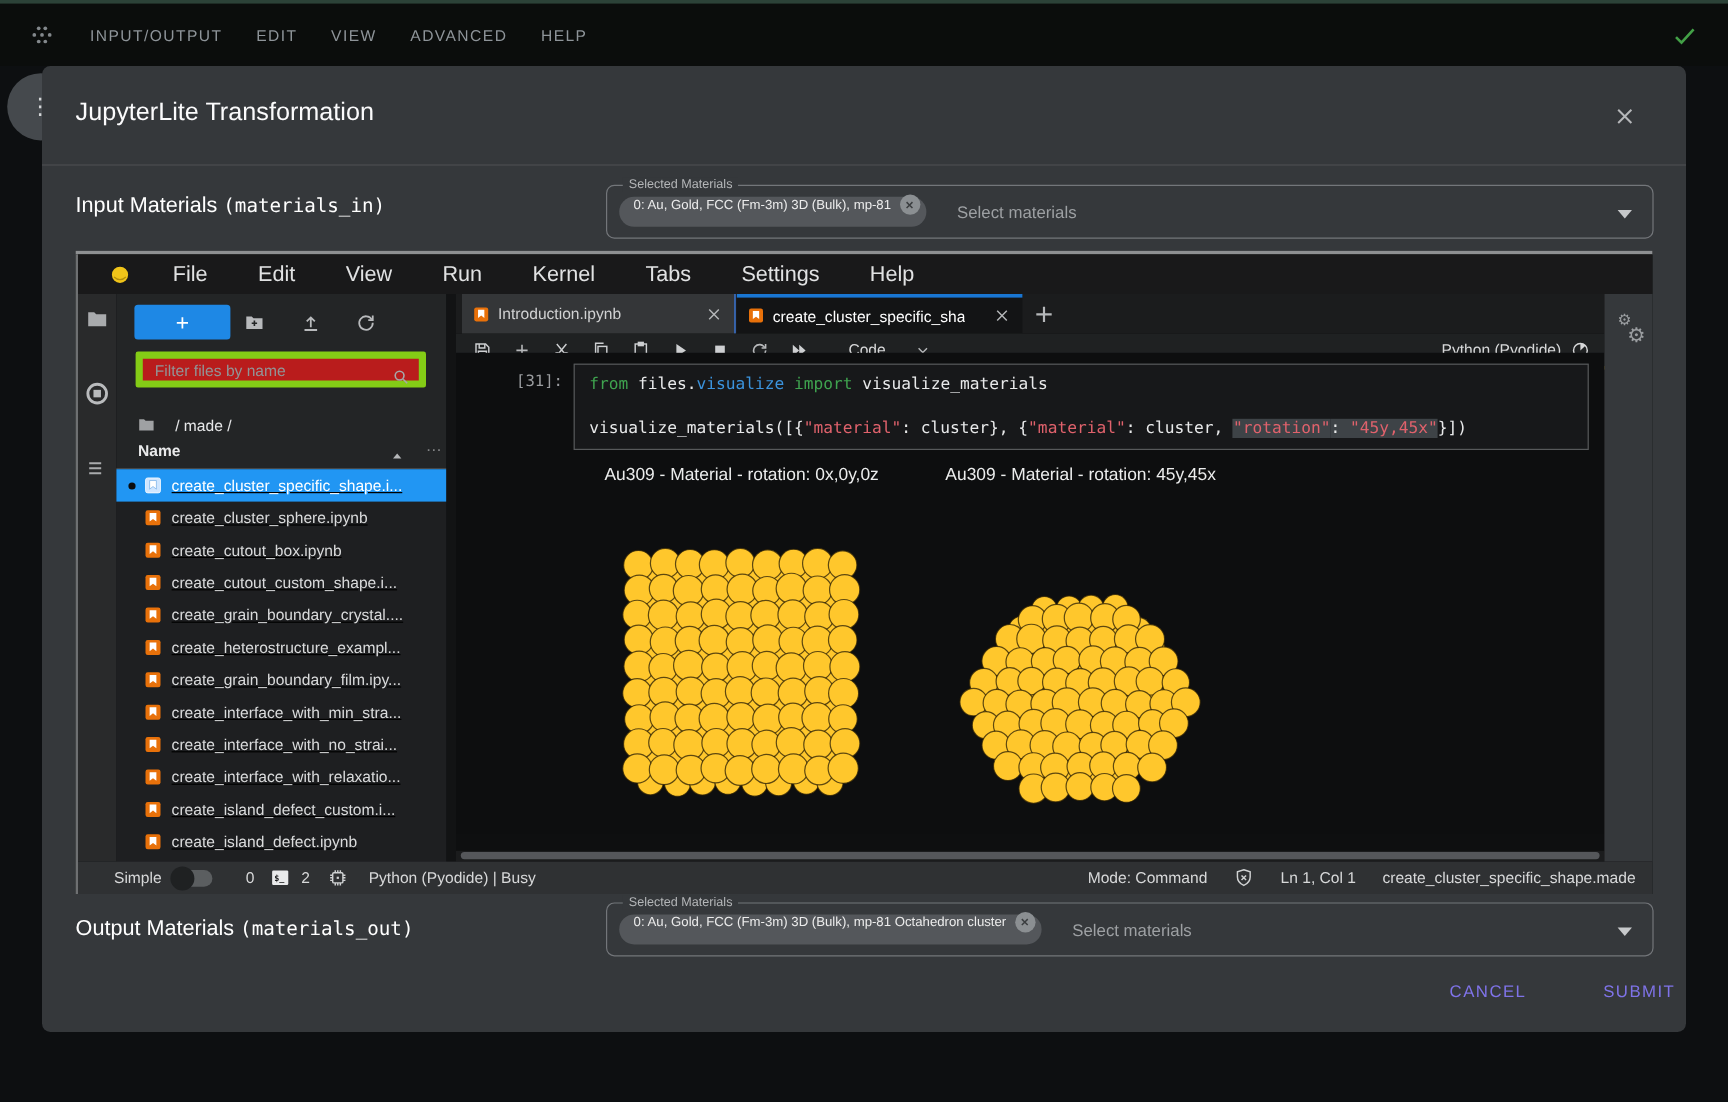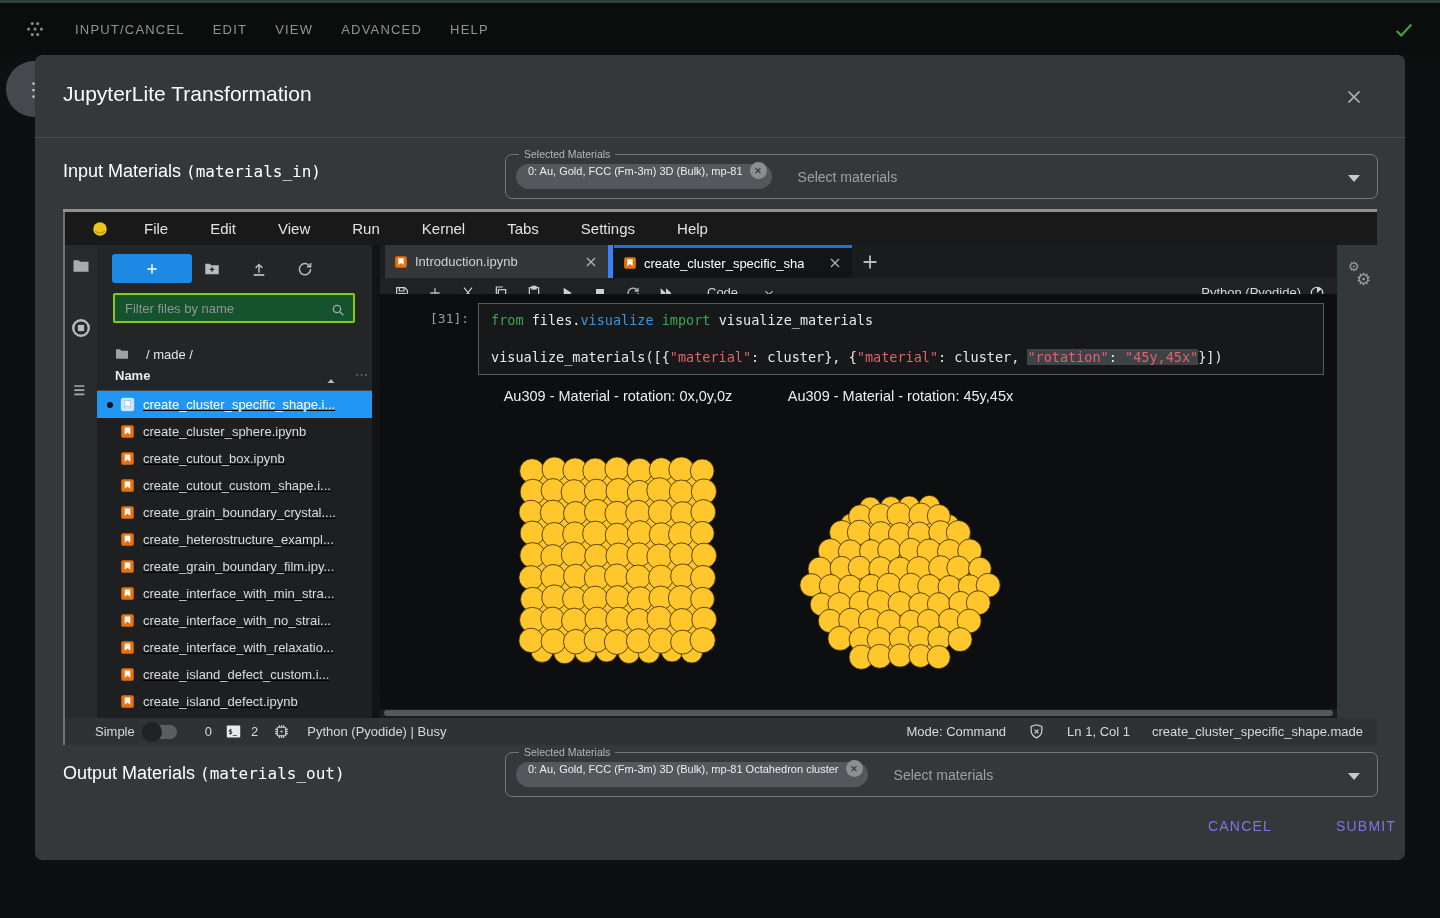--- a/index.html
+++ b/index.html
@@ -21,28 +21,28 @@
   .fset .legend{position:absolute;top:-7px;left:13px;font-size:10.5px;color:#b4b6b8;background:#35383b;padding:0 5px;line-height:12px;}
   .fset .frow{display:flex;align-items:center;height:100%;padding-left:10px;}
   .chip{display:flex;align-items:center;gap:7px;background:#54575b;height:25px;border-radius:13px;padding:0 5px 12px 12px;font-size:11px;color:#ececec;white-space:nowrap;}
   .chip .xc{width:17px;height:17px;border-radius:50%;background:#8b8f92;color:#3a3d3f;font-size:9px;font-weight:bold;display:flex;align-items:center;justify-content:center;}
   .fph{margin-left:26px;font-size:14px;color:#9da0a3;}
   .farrow{position:absolute;right:17px;top:20px;width:0;height:0;border-left:6px solid transparent;border-right:6px solid transparent;border-top:7px solid #c7c9cb;}
   .jw{position:absolute;left:28px;top:154px;width:1314px;height:536px;background:#0e0f10;}
   .j-top{position:absolute;left:0;top:0;width:100%;height:3px;background:#8e9092;}
   .j-left{position:absolute;left:0;top:3px;width:2px;height:533px;background:#6e7072;}
   .j-menubar{position:absolute;left:2px;top:3px;width:1312px;height:33px;background:#19191a;display:flex;align-items:center;gap:25px;padding-left:45px;}
-  .j-menubar span{font-size:15px;color:#e1e2e3;cursor:pointer;margin-left:17px;}
+  .j-menubar span{font-size:18px;color:#e1e2e3;cursor:pointer;margin-left:17px;}
   .j-logo{position:absolute;left:9px;top:8px;width:18px;height:18px;}
   .j-activity{position:absolute;left:2px;top:36px;width:32px;height:473px;background:#292a2b;}
   .j-activity .ai{position:absolute;left:6px;width:20px;height:20px;}
   .j-files{position:absolute;left:34px;top:36px;width:275px;height:473px;background:#232526;}
   .f-new{position:absolute;left:15px;top:9px;width:80px;height:29px;background:#1e88e5;border-radius:3px;display:flex;align-items:center;justify-content:center;cursor:pointer;}
   .f-tbi{position:absolute;top:15px;width:18px;height:18px;cursor:pointer;}
-  .f-search{position:absolute;left:16px;top:48px;width:242px;height:30px;border:2px solid #84cc16;border-radius:2px;background:#14532d;}
+  .f-search{position:absolute;left:16px;top:48px;width:242px;height:30px;border:6px solid #84cc16;border-radius:2px;background:#b91c1c;}
   .f-search input{width:100%;height:100%;background:transparent;border:0;outline:none;color:#c8c9ca;font-size:13px;padding:0 30px 0 10px;font-family:"Liberation Sans",sans-serif;}
   .f-search input::placeholder{color:#929496;}
   .f-mag{position:absolute;right:7px;top:7px;width:16px;height:16px;}
   .f-crumb{position:absolute;left:17px;top:101px;display:flex;align-items:center;gap:16px;}
   .f-crumb .txt{font-size:13px;color:#e6e7e8;}
   .f-nh{position:absolute;left:0;top:117px;width:100%;height:29px;border-bottom:1px solid #454748;}
   .f-nh .t{position:absolute;left:18px;top:6px;font-size:13px;font-weight:bold;color:#e9eaeb;}
   .f-nh .car{position:absolute;left:228px;top:10px;width:12px;height:10px;}
   .f-nh .dots{position:absolute;right:4px;top:5px;color:#828486;font-size:13px;}
   .f-list{position:absolute;left:0;top:146px;width:100%;height:327px;background:#1e1f21;text-decoration:underline;}
@@ -51,24 +51,24 @@
   .f-row.sel{background:#2196f3;}
   .f-row.sel .lbl{color:#fff;}
   .f-row .dot{position:absolute;left:10px;top:11px;width:6px;height:6px;border-radius:50%;background:#0b0c0d;}
   .f-ico{width:15px;height:15px;flex:0 0 15px;}
   .j-split{position:absolute;left:309px;top:36px;width:8px;height:473px;background:#121314;}
   .j-nb{position:absolute;left:317px;top:36px;width:957px;height:473px;}
   .nb-tabs{position:absolute;left:0;top:0;width:100%;height:33px;background:#1b1c1d;}
   .tab{position:absolute;top:0;height:33px;display:flex;align-items:center;padding:0 9px;cursor:pointer;}
   .tab .lbl{margin-left:7px;font-size:13px;white-space:nowrap;overflow:hidden;}
   .tab .tx{margin-left:auto;width:16px;height:16px;flex:0 0 16px;}
-  .tab1{left:5px;width:228px;background:#343638;color:#d0d1d2;border-right:5px solid #3b82f6;}
+  .tab1{left:5px;width:228px;background:#343638;color:#d0d1d2;border-right:1px solid #3b82f6;}
   .tab2{left:234px;width:238px;background:#131415;color:#fff;border-top:3px solid #1976d2;}
   .tabplus{position:absolute;left:479px;top:6px;width:22px;height:22px;}
-  .nb-toolbar{position:absolute;left:0;top:33px;width:100%;height:30px;background:#1f2122;border-bottom:1px solid #eab308;display:flex;align-items:center;padding:0 10px 0 14px;}
+  .nb-toolbar{position:absolute;left:0;top:33px;width:100%;height:30px;background:#1f2122;border-bottom:3px solid #eab308;display:flex;align-items:center;padding:0 10px 0 14px;}
   .tbi{width:16px;height:16px;margin-right:17px;cursor:pointer;flex:0 0 16px;}
   .nb-code-lbl{margin-left:16px;font-size:13px;color:#d7d8d9;}
   .nb-chev{width:14px;height:14px;margin-left:24px;}
   .nb-kernel{margin-left:auto;font-size:13px;color:#d7d8d9;}
   .nb-busy{width:16px;height:16px;margin-left:8px;margin-right:2px;}
   .nb-content{position:absolute;left:0;top:49px;width:957px;height:401px;background:#0d0e0f;overflow:hidden;}
   .prompt{position:absolute;left:50px;top:17px;font-family:"DejaVu Sans Mono",monospace;font-size:13px;color:#9b9da0;}
   .cell{position:absolute;left:98px;top:9px;width:846px;height:72px;background:#17181a;border:1px solid #57595b;padding:7px 12px;}
   .code-line{font-family:"DejaVu Sans Mono",monospace;font-size:13.5px;line-height:18.5px;white-space:pre;}
   .kw{color:#3fa34f;}.prop{color:#3b93dd;}.str{color:#e0626c;}.pl{color:#e8e9ea;}
@@ -95,21 +95,21 @@
             <circle cx="9" cy="5" r="1.7"></circle>
             <circle cx="15" cy="5" r="1.7"></circle>
             <circle cx="5" cy="11" r="1.7"></circle>
             <circle cx="12" cy="11" r="1.7"></circle>
             <circle cx="19" cy="11" r="1.7"></circle>
             <circle cx="9" cy="17" r="1.7"></circle>
             <circle cx="15" cy="17" r="1.7"></circle>
           </g>
         </svg></span>
     <nav class="tb-menu" id="tb-menu">
-        <span>INPUT/CANCEL</span>
+        <span>INPUT/OUTPUT</span>
         <span>EDIT</span>
         <span>VIEW</span>
         <span>ADVANCED</span>
         <span>HELP</span>
       </nav>
     <span class="tb-check"><svg viewBox="0 0 24 24" width="100%" height="100%" fill="none" stroke="#43a047" stroke-width="2.4">
           <path d="M4 13l5 5L20 6"></path>
         </svg></span>
   </div>
 

